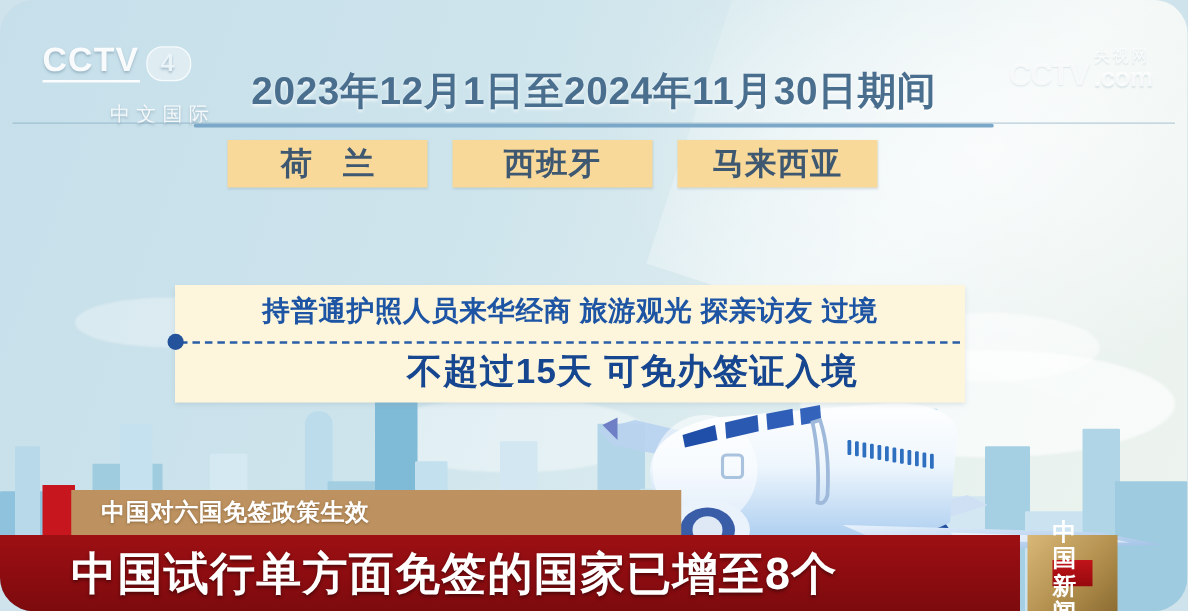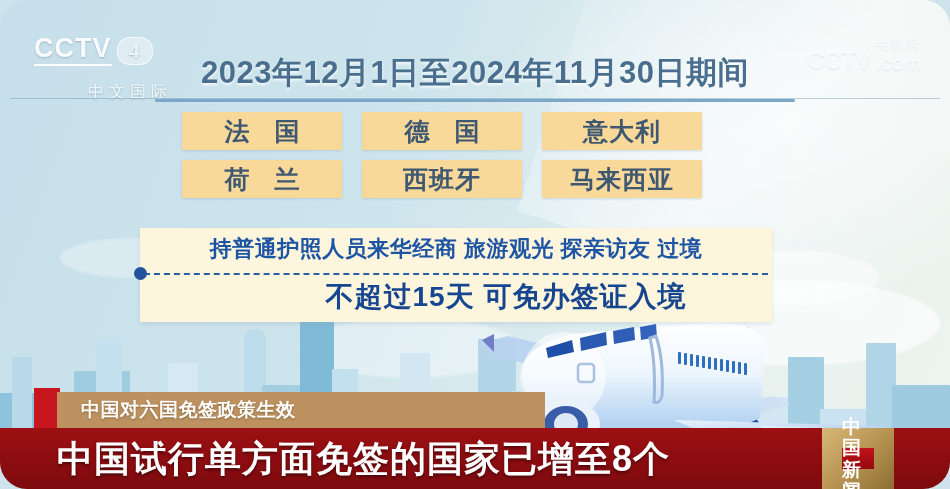--- a/index.html
+++ b/index.html
@@ -129,21 +129,21 @@
   .kicker{
     position:absolute;left:57px;top:392px;width:488px;height:36px;
     background:#bd9260;
     display:flex;align-items:center;
   }
   .kicker span{
     margin-left:24px;color:#ffffff;font-size:19px;font-weight:bold;
     letter-spacing:.5px;text-shadow:0 1px 2px rgba(90,60,25,.5);font-family:Liberation Serif, serif;
   }
   .redbar{
-    position:absolute;left:0;top:428px;width:950px;height:61px;
+    position:absolute;left:0;top:428px;width:816px;height:61px;
     background:linear-gradient(180deg,#9d1013 0%,#8c0c10 55%,#7c0b0e 100%);
   }
   .redbar .hl{
     position:absolute;left:57px;top:7px;
     color:#ffffff;font-size:36px;font-weight:bold;letter-spacing:1px;
     text-shadow:0 2px 3px rgba(0,0,0,.45);
   }
   .badge{
     position:absolute;left:822px;top:428px;width:72px;height:61px;
     background:linear-gradient(135deg,#d8b878,#b4914f 55%,#8d6d33);
@@ -280,25 +280,20 @@
       <span class="com">.com</span>
     </span>
   </div>
 
   <div class="title">2023年12月1日至2024年11月30日期间</div>
   <div class="title-rule"></div>
   <div class="title-underline"></div>
 
   <div class="tags">
     <div class="tag-row">
-      <div class="tag spaced">法 国</div>
-      <div class="tag spaced">德 国</div>
-      <div class="tag">意大利</div>
-    </div>
-    <div class="tag-row">
       <div class="tag spaced">荷 兰</div>
       <div class="tag">西班牙</div>
       <div class="tag">马来西亚</div>
     </div>
   </div>
 
   <div class="panel">
     <div class="l1">持普通护照人员来华经商 旅游观光 探亲访友 过境</div>
     <div class="dashline"></div>
     <div class="dot"></div>

